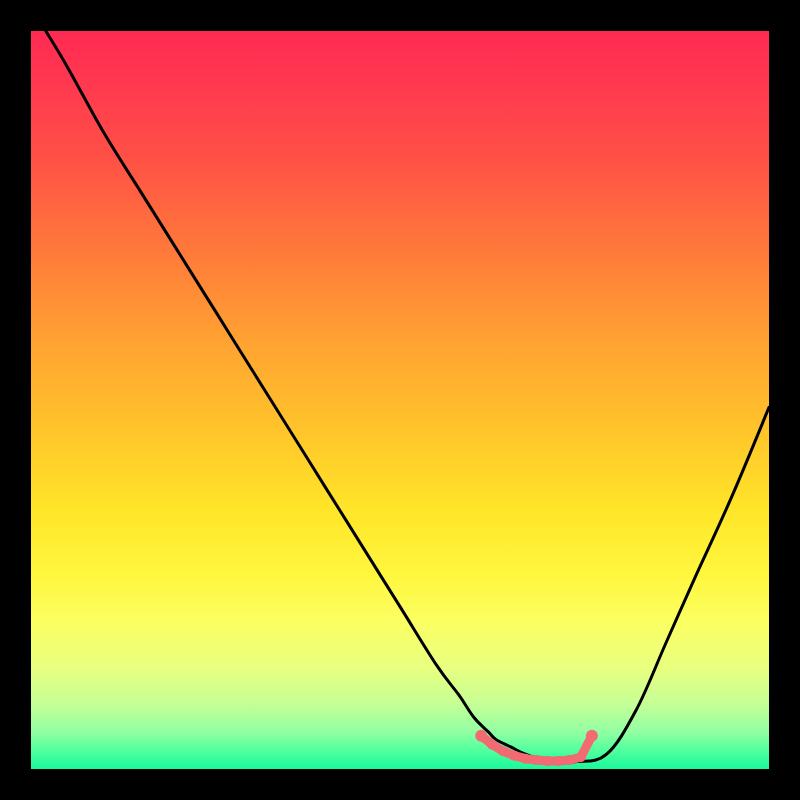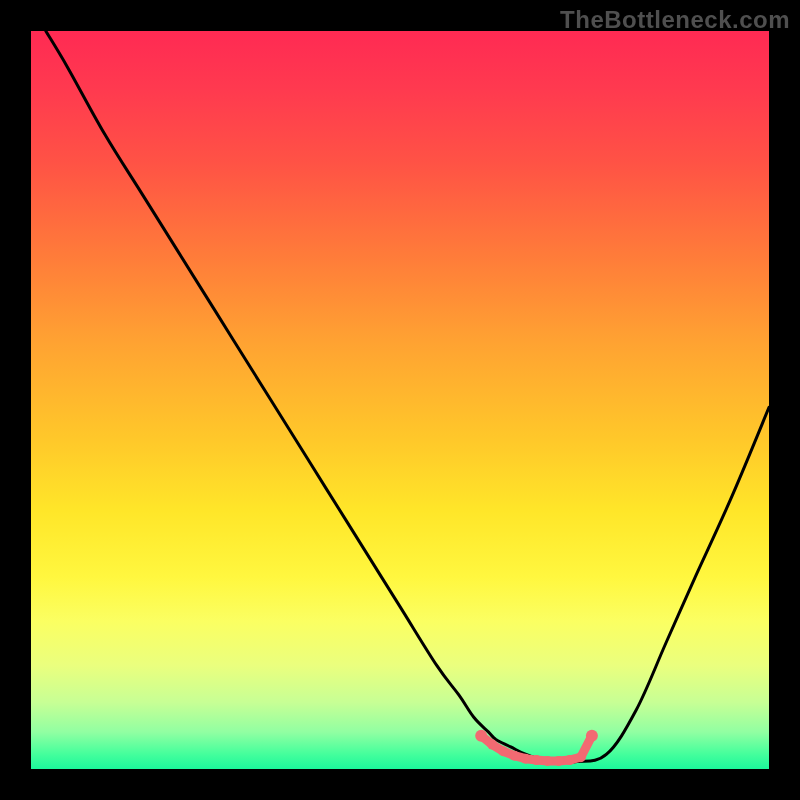--- a/index.html
+++ b/index.html
@@ -64,21 +64,20 @@
     top: 0;
     width: 738px;
     height: 738px;
   }
 </style>
 </head>
 <body>
 
 <div class="outer">
 
-  <div class="watermark">TheBottleneck.com</div>
 
   <div class="plot-wrap">
     <div class="gradient-bg"></div>
 
     <svg class="curve" viewBox="0 0 738 738" preserveAspectRatio="none">
       <path id="curve-path" fill="none" stroke="#000000" stroke-width="3" stroke-linecap="round" stroke-linejoin="round" d="M 14.8 0.0 C 18.7 6.6, 26.3 18.3, 36.9 36.9 C 47.5 55.5, 60.5 80.7, 73.8 103.3 C 87.1 125.9, 97.4 141.1, 110.7 162.4 C 124.0 183.6, 134.3 200.1, 147.6 221.4 C 160.9 242.7, 171.2 259.2, 184.5 280.4 C 197.8 301.7, 208.1 318.2, 221.4 339.5 C 234.7 360.7, 245.0 377.3, 258.3 398.5 C 271.6 419.8, 281.9 436.3, 295.2 457.6 C 308.5 478.8, 318.8 495.3, 332.1 516.6 C 345.4 537.9, 355.7 554.4, 369.0 575.6 C 382.3 596.9, 395.3 618.7, 405.9 634.7 C 416.5 650.6, 421.4 654.9, 428.0 664.2 C 434.7 673.5, 437.5 679.7, 442.8 686.3 C 448.1 693.0, 453.6 697.1, 457.6 701.1 C 461.5 705.1, 461.0 705.8, 464.9 708.5 C 468.9 711.1, 474.4 713.2, 479.7 715.9 C 485.0 718.5, 487.8 720.6, 494.5 723.2 C 501.1 725.9, 510.0 729.3, 516.6 730.6 C 523.2 731.9, 526.0 730.6, 531.4 730.6 C 536.7 730.6, 538.1 731.9, 546.1 730.6 C 554.1 729.3, 565.0 732.5, 575.6 723.2 C 586.3 713.9, 594.5 698.9, 605.2 679.0 C 615.8 659.0, 624.1 636.5, 634.7 612.5 C 645.3 588.6, 652.2 572.7, 664.2 546.1 C 676.2 519.6, 687.8 495.5, 701.1 464.9 C 714.4 434.4, 731.4 392.3, 738.0 376.4"></path>
       <g id="marker-group">
           <path d="M 450.2 704.8 L 461.3 713.6 L 472.3 720.3 L 483.4 724.7 L 494.5 727.7 L 505.5 729.1 L 516.6 729.9 L 527.7 729.9 L 538.7 729.1 L 549.8 726.2 L 560.9 704.8" fill="none" stroke="#f26a72" stroke-width="9" stroke-linecap="round" stroke-linejoin="round"></path>
           <circle cx="450.2" cy="704.8" r="6" fill="#f26a72"></circle>
           <circle cx="461.3" cy="713.6" r="5" fill="#f26a72"></circle>

